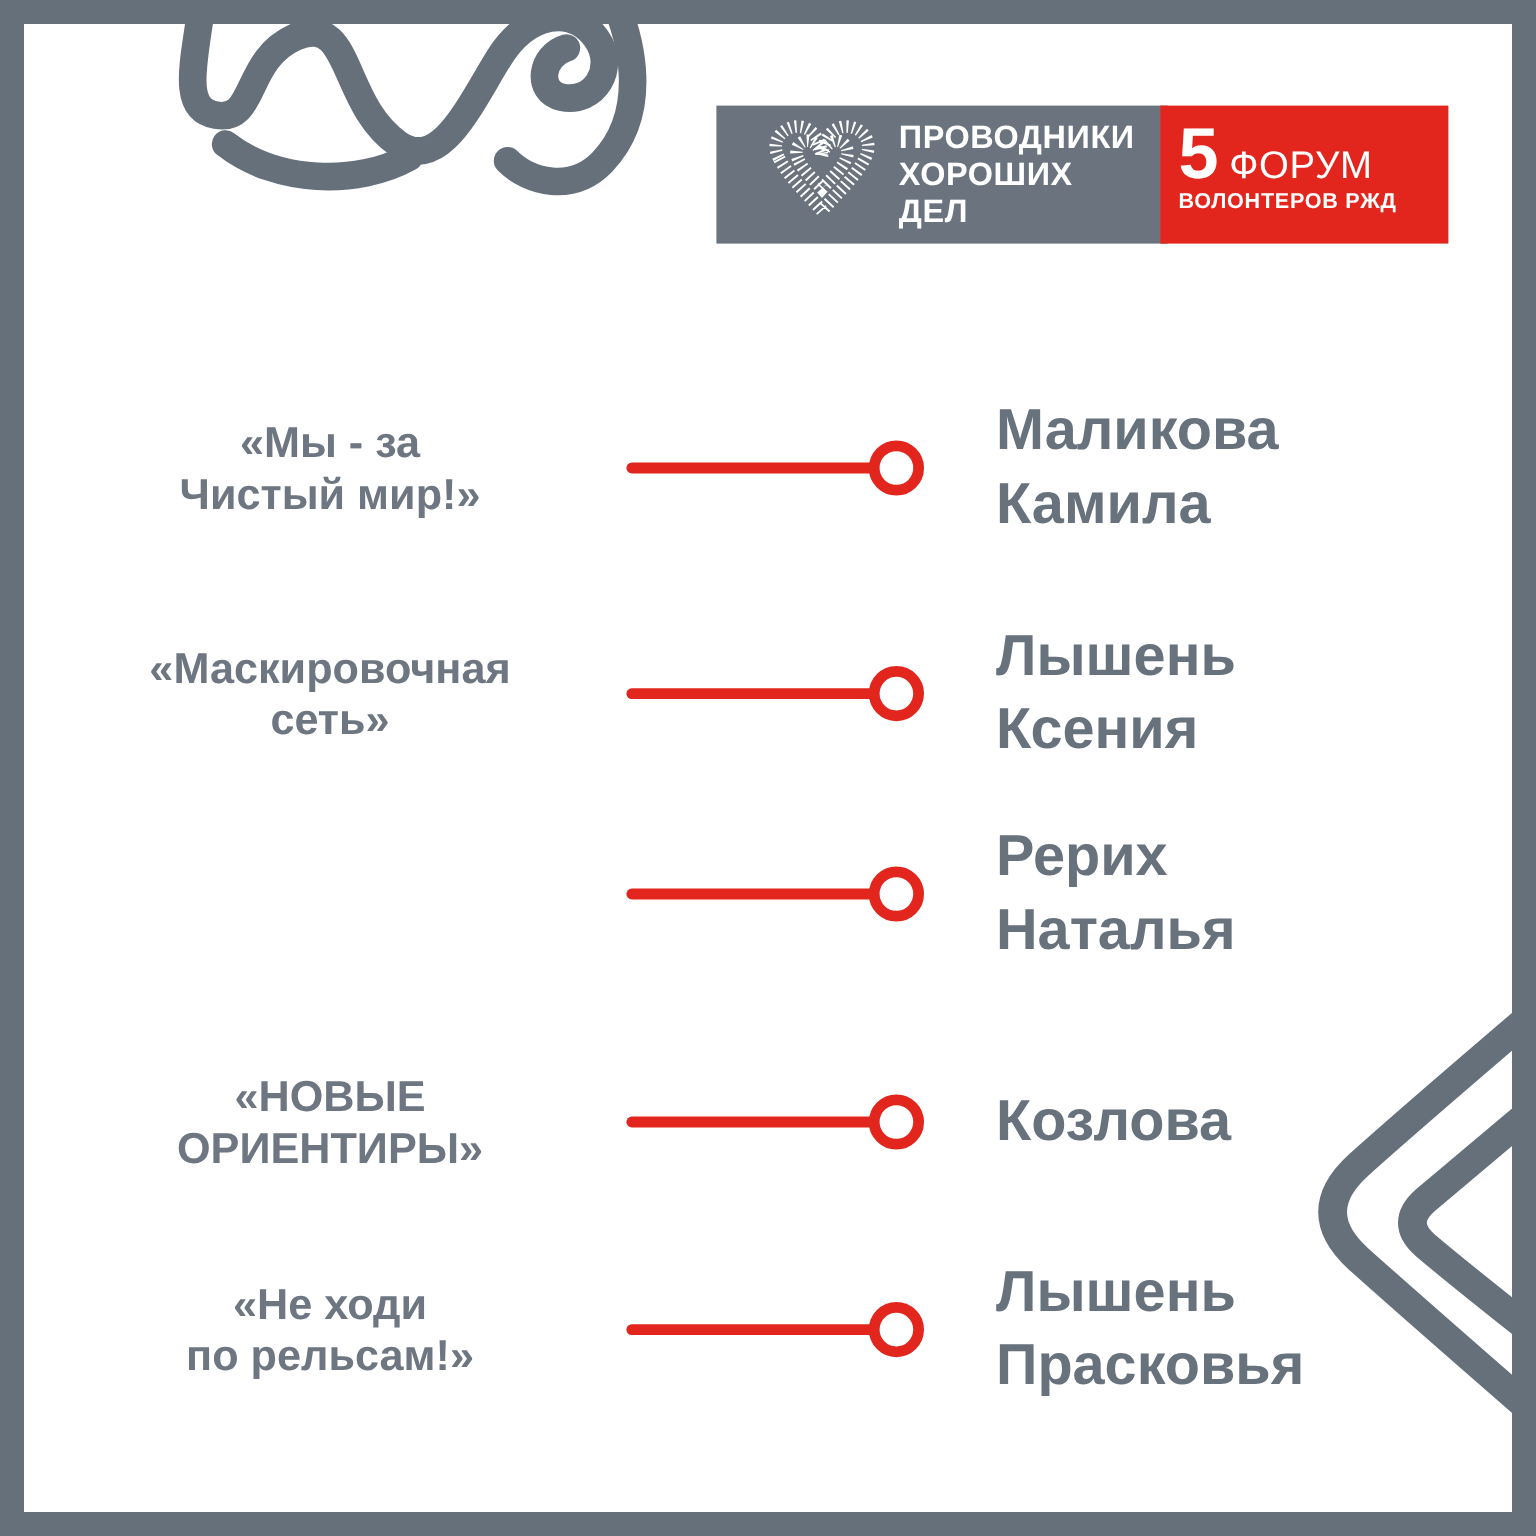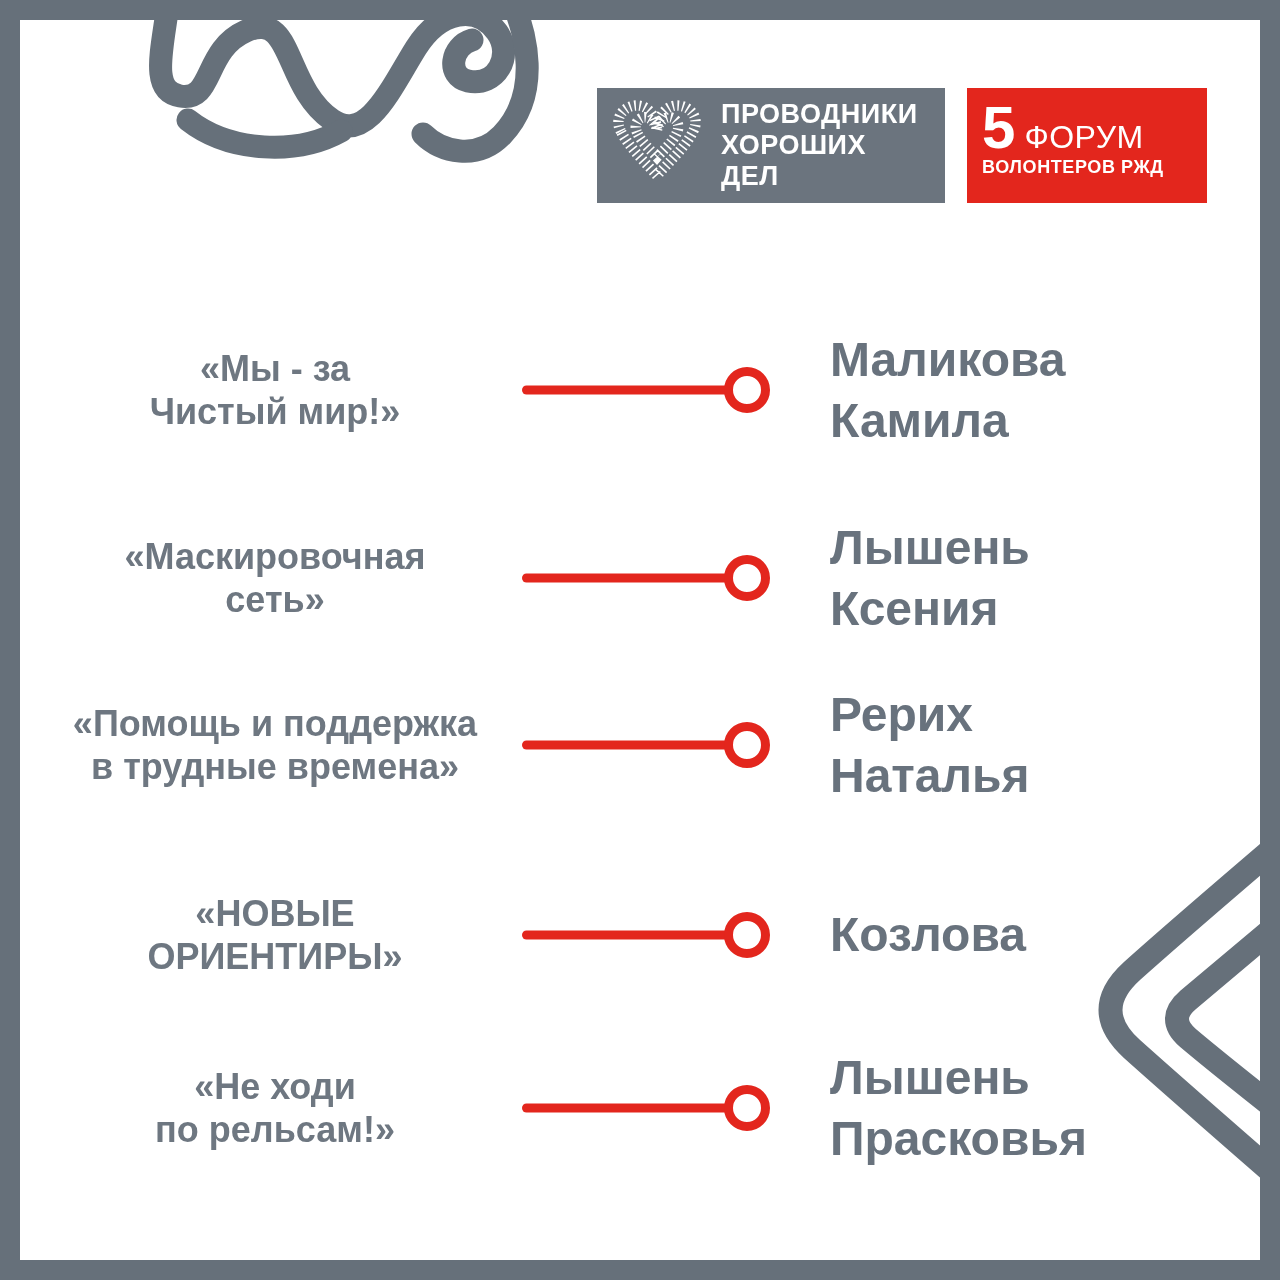--- a/index.html
+++ b/index.html
@@ -11,21 +11,21 @@
   
   .frame{
     position:absolute;inset:0;border:20px solid #66707a;
     z-index:40;pointer-events:none;box-sizing:border-box;
   }
   
   .deco{position:absolute;left:0;top:0;width:1280px;height:1280px;z-index:1;}
   
   .brand-badge{
     position:absolute;left:597px;top:88px;width:348px;height:115px;
-    background:#6b747e;display:flex;align-items:center;z-index:10;
+    background:#6b747e;display:flex;align-items:center;z-index:10;padding-left:28px;
   }
   .brand-logo{margin-left:8px;flex:0 0 auto;}
   .brand-title{
     color:#ffffff;font-weight:bold;font-size:27px;line-height:1.14;
     margin-left:12px;letter-spacing:0.5px;
   }
   .forum-badge{
     position:absolute;left:967px;top:88px;width:240px;height:115px;
     background:#e3261d;color:#ffffff;z-index:10;box-sizing:border-box;
   }
@@ -121,24 +121,20 @@
     <div class="line"></div>
     <div class="ring"></div>
   </div>
   <div class="name">
     <div>Лышень</div>
     <div>Ксения</div>
   </div>
 </div>
 
 <div class="row r3">
-  <div class="project">
-    <div>«Помощь и поддержка</div>
-    <div>в трудные времена»</div>
-  </div>
   <div class="connector">
     <div class="line"></div>
     <div class="ring"></div>
   </div>
   <div class="name">
     <div>Рерих</div>
     <div>Наталья</div>
   </div>
 </div>
 

